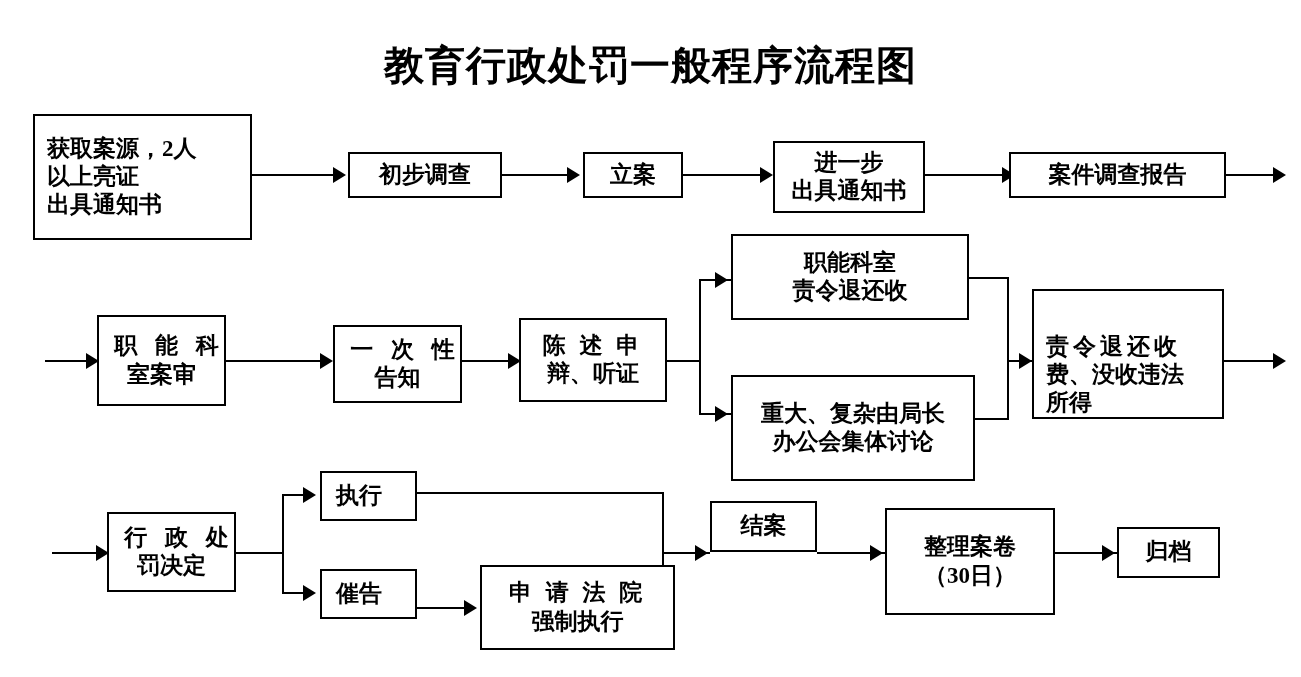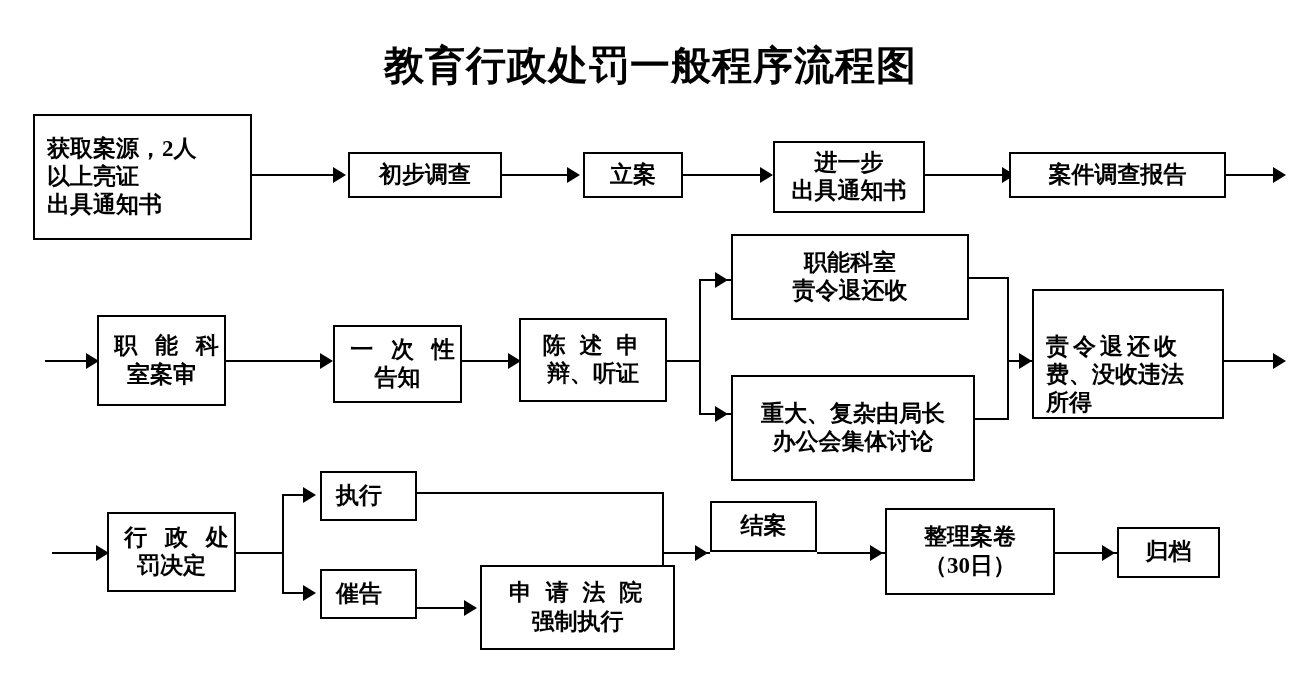--- a/index.html
+++ b/index.html
@@ -210,21 +210,21 @@
   <div class="h" style="left:662px; top:552px; width:48px;"></div>
   <div class="arrow" style="left:695px; top:545px;"></div>
 
   <div class="node center" style="left:710px; top:501px; width:107px; height:51px;">
     <span class="ln">结案</span>
   </div>
 
   <div class="h" style="left:817px; top:552px; width:68px;"></div>
   <div class="arrow" style="left:870px; top:545px;"></div>
 
-  <div class="node center" style="left:885px; top:508px; width:170px; height:87px;">
+  <div class="node center" style="left:885px; top:508px; width:170px; height:107px;">
     <span class="ln">整理案卷</span>
     <span class="ln">（30日）</span>
   </div>
 
   <div class="h" style="left:1055px; top:552px; width:62px;"></div>
   <div class="arrow" style="left:1102px; top:545px;"></div>
 
   <div class="node center" style="left:1117px; top:527px; width:103px; height:51px;">
     <span class="ln">归档</span>
   </div>

